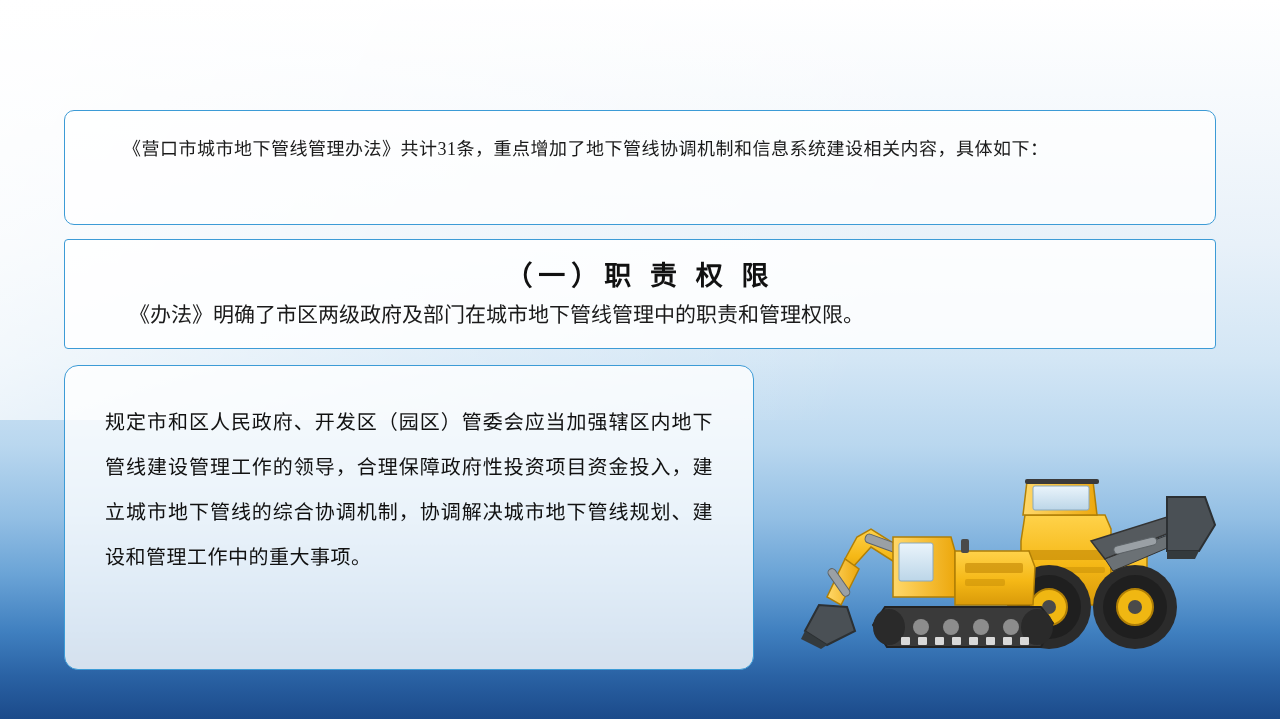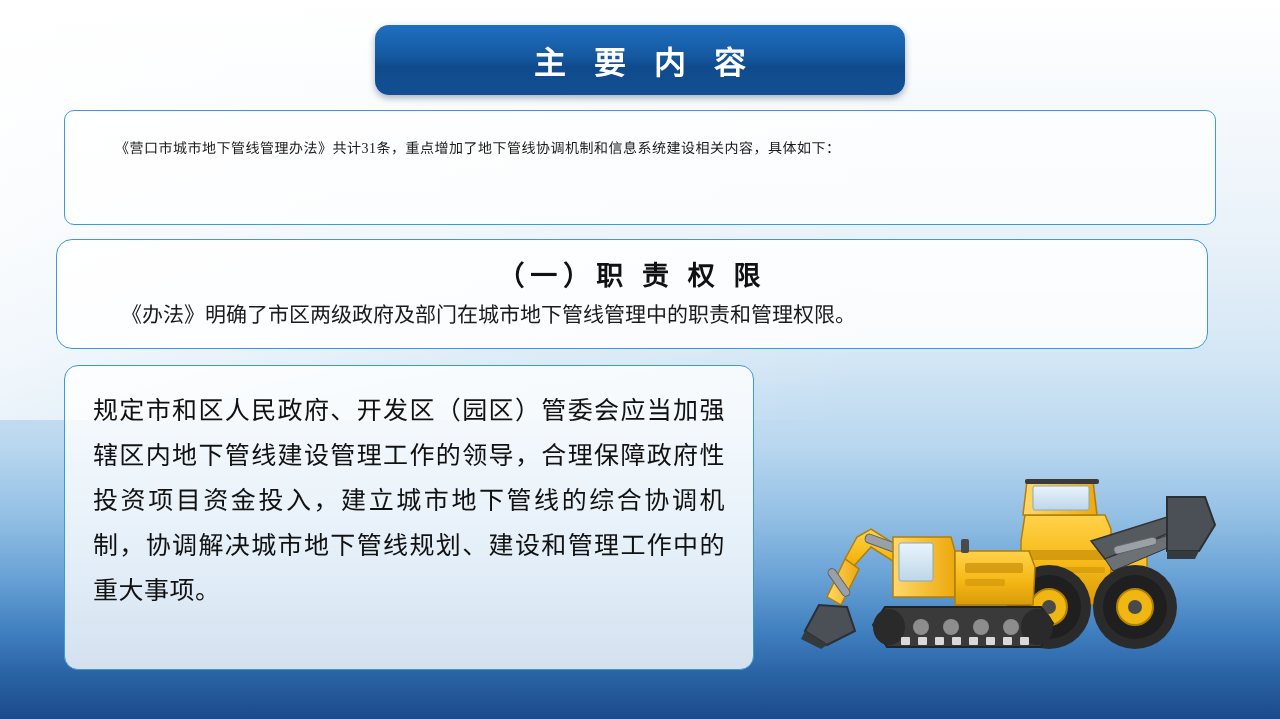--- a/index.html
+++ b/index.html
@@ -77,35 +77,35 @@
 
   .box-intro {
     left: 64px;
     top: 110px;
     width: 1152px;
     height: 115px;
     padding: 18px 22px 0 22px;
   }
   .box-intro p {
     margin: 0;
-    font-size: 14px;
+    font-size: 18px;
     line-height: 40px;
     color: #1a1a1a;
     text-indent: 2em;
     letter-spacing: 0.5px;
   }
 
   .box-section {
-    left: 56px;
+    left: 64px;
     top: 239px;
     width: 1152px;
     height: 110px;
     padding: 10px 22px 0 22px;
     background: rgba(255,255,255,0.85);
-    border-radius: 16px;
+    border-radius: 4px;
   }
   .section-heading {
     text-align: center;
     font-size: 27px;
     font-weight: bold;
     color: #111111;
     letter-spacing: 6px;
     margin: 4px 0 6px 0;
     font-family: "Liberation Serif", "DejaVu Serif", serif;
   }
@@ -121,22 +121,22 @@
   .box-detail {
     left: 64px;
     top: 365px;
     width: 690px;
     height: 305px;
     padding: 22px 28px 0 28px;
     background: rgba(255,255,255,0.80);
     border-radius: 14px;
   }
   .box-detail p {
-    margin: 0;
-    font-size: 25px;
+    margin: 12px;
+    font-size: 20px;
     line-height: 45px;
     color: #111111;
     letter-spacing: 0.5px;
     text-align: justify;
   }
 
   
   .machines {
     position: absolute;
     left: 775px;
@@ -145,23 +145,20 @@
     height: 215px;
   }
   .machines svg { display: block; }
 </style>
 </head>
 <body>
 
 <div class="slide">
   <div class="sheen"></div>
 
-  <div class="title-pill">
-    <span class="title-text">主 要 内 容</span>
-  </div>
 
   <div class="box box-intro">
     <p>《营口市城市地下管线管理办法》共计31条，重点增加了地下管线协调机制和信息系统建设相关内容，具体如下：</p>
   </div>
 
   <div class="box box-section">
     <div class="section-heading">（一）职 责 权 限</div>
     <p class="section-body">《办法》明确了市区两级政府及部门在城市地下管线管理中的职责和管理权限。</p>
   </div>
 

